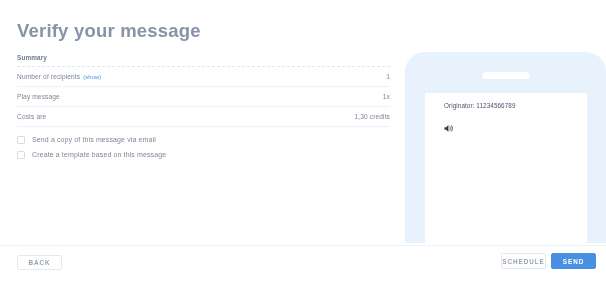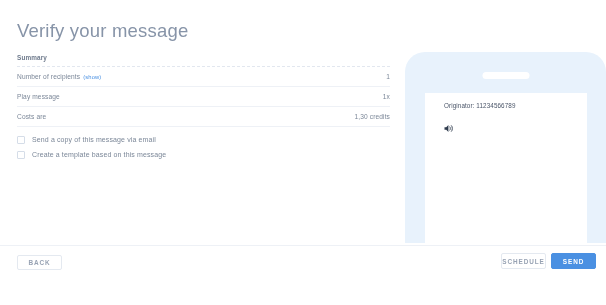--- a/index.html
+++ b/index.html
@@ -14,21 +14,21 @@
     overflow: hidden;
     position: relative;
   }
 
   
   .page-title {
     position: absolute;
     left: 17px;
     top: 20px;
     font-size: 18.5px;
-    font-weight: 400;
+    font-weight: 700;
     color: #8794a8;
     letter-spacing: 0.2px;
     white-space: nowrap;
   }
 
   
   .content-left {
     position: absolute;
     left: 0;
     top: 50px;

